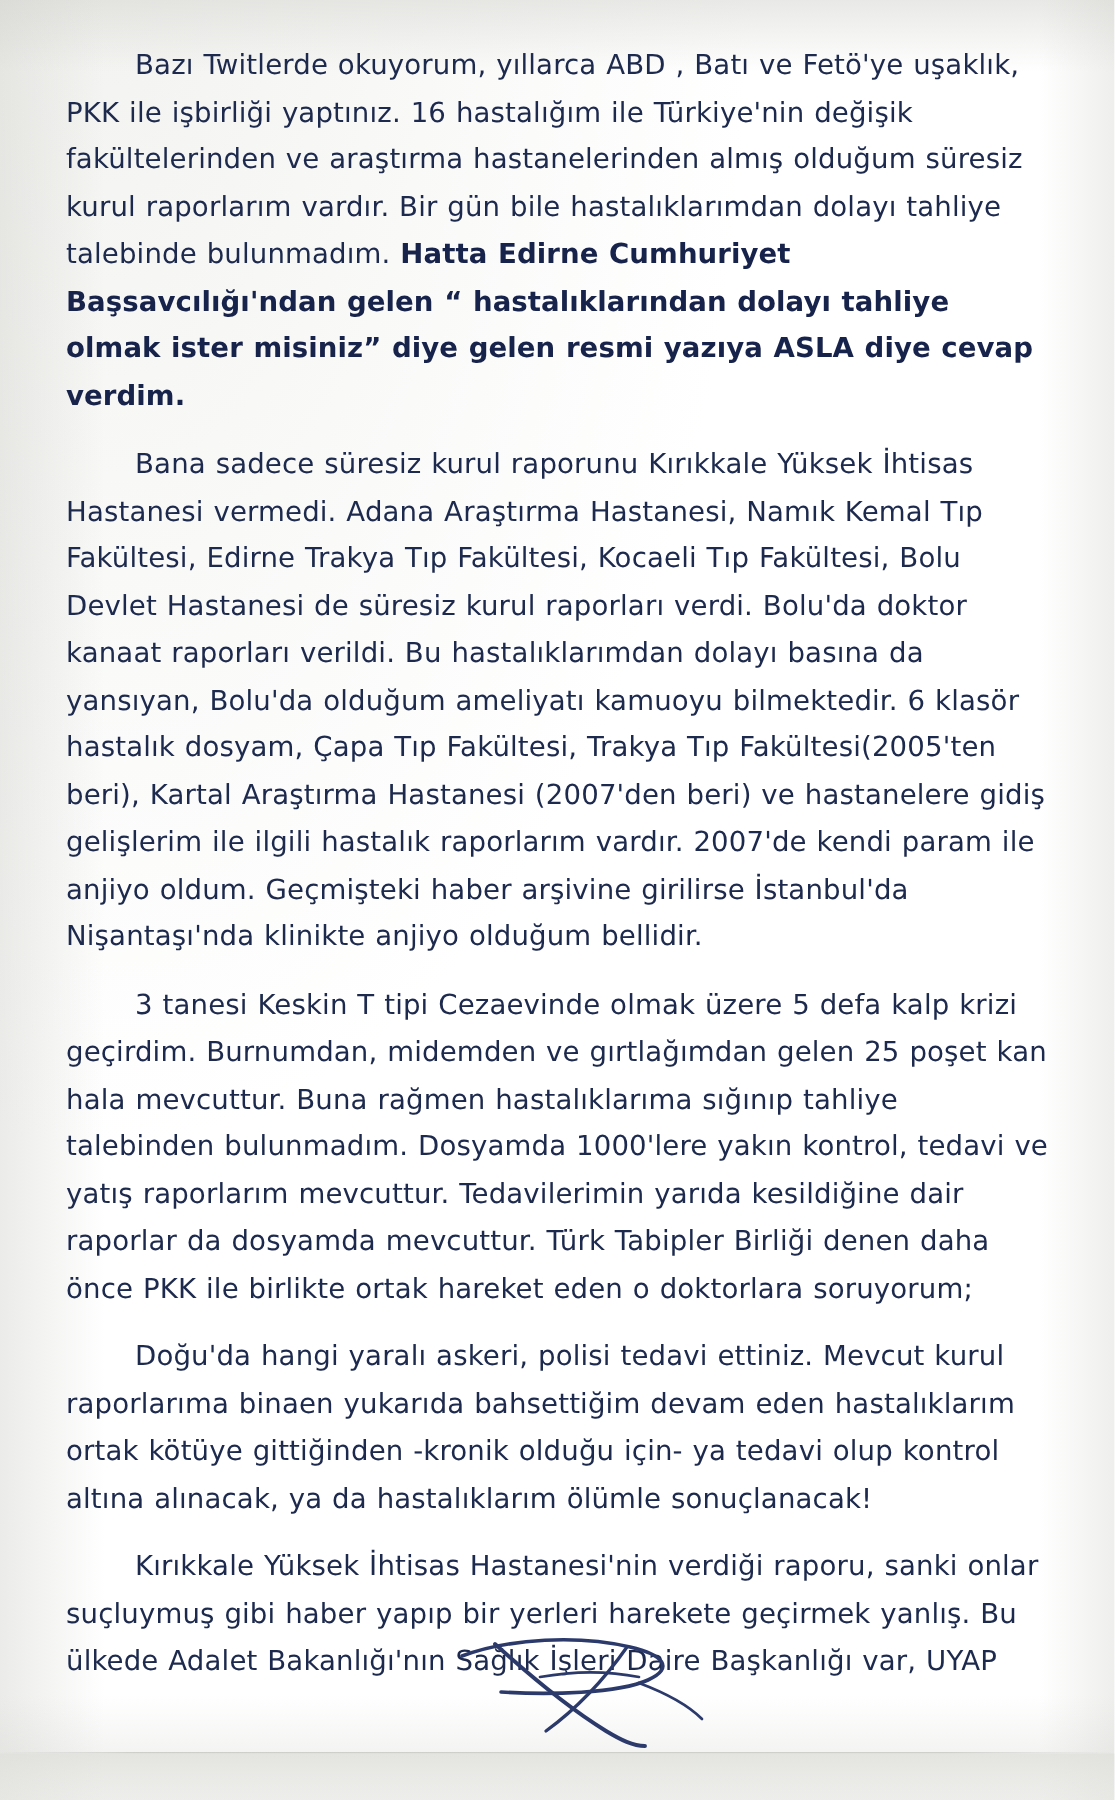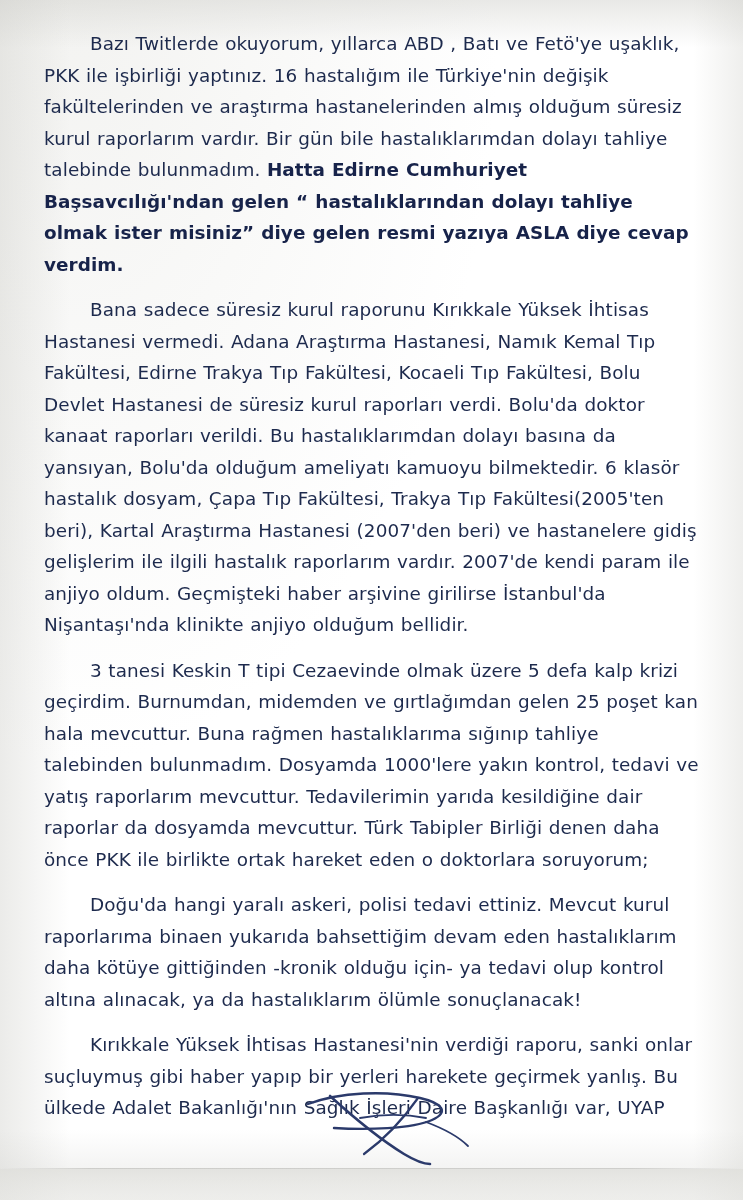--- a/index.html
+++ b/index.html
@@ -118,21 +118,21 @@
   <div class="paper-shade-bottom"></div>
 
   <div class="text-block">
 
     <p class="para"><span>Bazı Twitlerde okuyorum, yıllarca ABD , Batı ve Fetö'ye uşaklık, PKK ile işbirliği yaptınız. 16 hastalığım ile Türkiye'nin değişik fakültelerinden ve araştırma hastanelerinden almış olduğum süresiz kurul raporlarım vardır. Bir gün bile hastalıklarımdan dolayı tahliye talebinde bulunmadım. </span><b class="strong">Hatta Edirne Cumhuriyet Başsavcılığı'ndan gelen “ hastalıklarından dolayı tahliye olmak ister misiniz” diye gelen resmi yazıya ASLA diye cevap verdim.</b></p>
 
     <p class="para gap-before"><span>Bana sadece süresiz kurul raporunu Kırıkkale Yüksek İhtisas Hastanesi vermedi. Adana Araştırma Hastanesi, Namık Kemal Tıp Fakültesi, Edirne Trakya Tıp Fakültesi, Kocaeli Tıp Fakültesi, Bolu Devlet Hastanesi de süresiz kurul raporları verdi. Bolu'da doktor kanaat raporları verildi. Bu hastalıklarımdan dolayı basına da yansıyan, Bolu'da olduğum ameliyatı kamuoyu bilmektedir. 6 klasör hastalık dosyam, Çapa Tıp Fakültesi, Trakya Tıp Fakültesi(2005'ten beri), Kartal Araştırma Hastanesi (2007'den beri) ve hastanelere gidiş gelişlerim ile ilgili hastalık raporlarım vardır. 2007'de kendi param ile anjiyo oldum. Geçmişteki haber arşivine girilirse İstanbul'da Nişantaşı'nda klinikte anjiyo olduğum bellidir.</span></p>
 
     <p class="para gap-before"><span>3 tanesi Keskin T tipi Cezaevinde olmak üzere 5 defa kalp krizi geçirdim. Burnumdan, midemden ve gırtlağımdan gelen 25 poşet kan hala mevcuttur. Buna rağmen hastalıklarıma sığınıp tahliye talebinden bulunmadım. Dosyamda 1000'lere yakın kontrol, tedavi ve yatış raporlarım mevcuttur. Tedavilerimin yarıda kesildiğine dair raporlar da dosyamda mevcuttur. Türk Tabipler Birliği denen daha önce PKK ile birlikte ortak hareket eden o doktorlara soruyorum;</span></p>
 
-    <p class="para gap-before"><span>Doğu'da hangi yaralı askeri, polisi tedavi ettiniz. Mevcut kurul raporlarıma binaen yukarıda bahsettiğim devam eden hastalıklarım daha kötüye gittiğinden -kronik olduğu için- ya tedavi olup kontrol altına alınacak, ya da hastalıklarım ölümle sonuçlanacak!</span></p>
+    <p class="para gap-before"><span>Doğu'da hangi yaralı askeri, polisi tedavi ettiniz. Mevcut kurul raporlarıma binaen yukarıda bahsettiğim devam eden hastalıklarım ortak kötüye gittiğinden -kronik olduğu için- ya tedavi olup kontrol altına alınacak, ya da hastalıklarım ölümle sonuçlanacak!</span></p>
 
     <p class="para gap-before"><span>Kırıkkale Yüksek İhtisas Hastanesi'nin verdiği raporu, sanki onlar suçluymuş gibi haber yapıp bir yerleri harekete geçirmek yanlış. Bu ülkede Adalet Bakanlığı'nın Sağlık İşleri Daire Başkanlığı var, UYAP</span></p>
 
   </div>
 
   <div class="signature">
     <svg width="220" height="86" viewBox="0 0 220 86" fill="none" xmlns="http://www.w3.org/2000/svg">
       <path d="M8 16 C 40 4, 86 2, 120 10 C 142 15, 150 24, 132 32 C 112 41, 66 42, 34 40" stroke="#2b3a6b" stroke-width="2.4" stroke-linecap="round" fill="none"></path>
       <path d="M30 8 C 52 28, 78 50, 104 66 C 114 72, 122 76, 130 76" stroke="#2b3a6b" stroke-width="2.6" stroke-linecap="round" fill="none"></path>
       <path d="M118 10 C 104 30, 86 50, 64 66" stroke="#2b3a6b" stroke-width="2.2" stroke-linecap="round" fill="none"></path>

